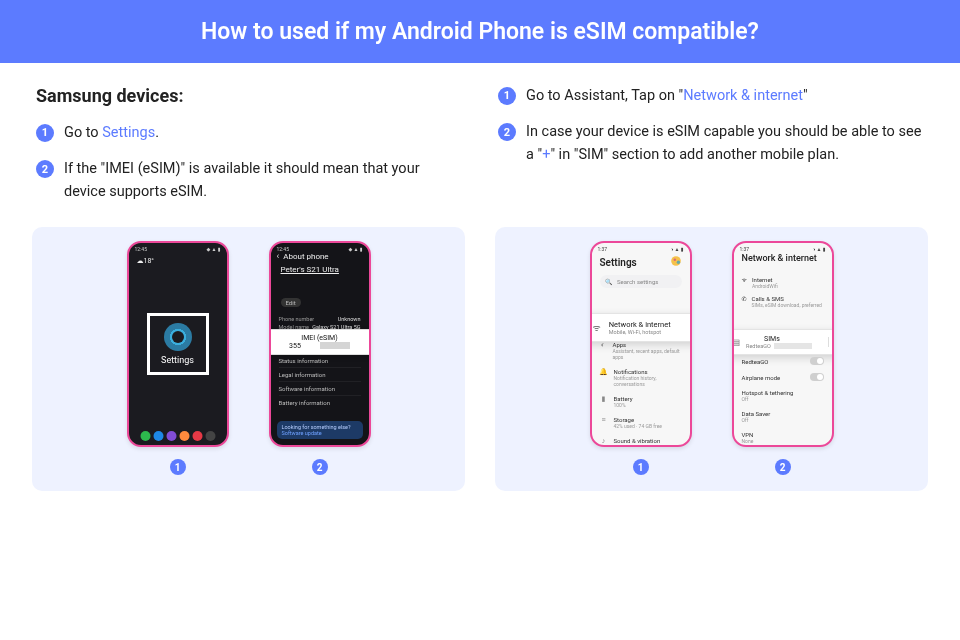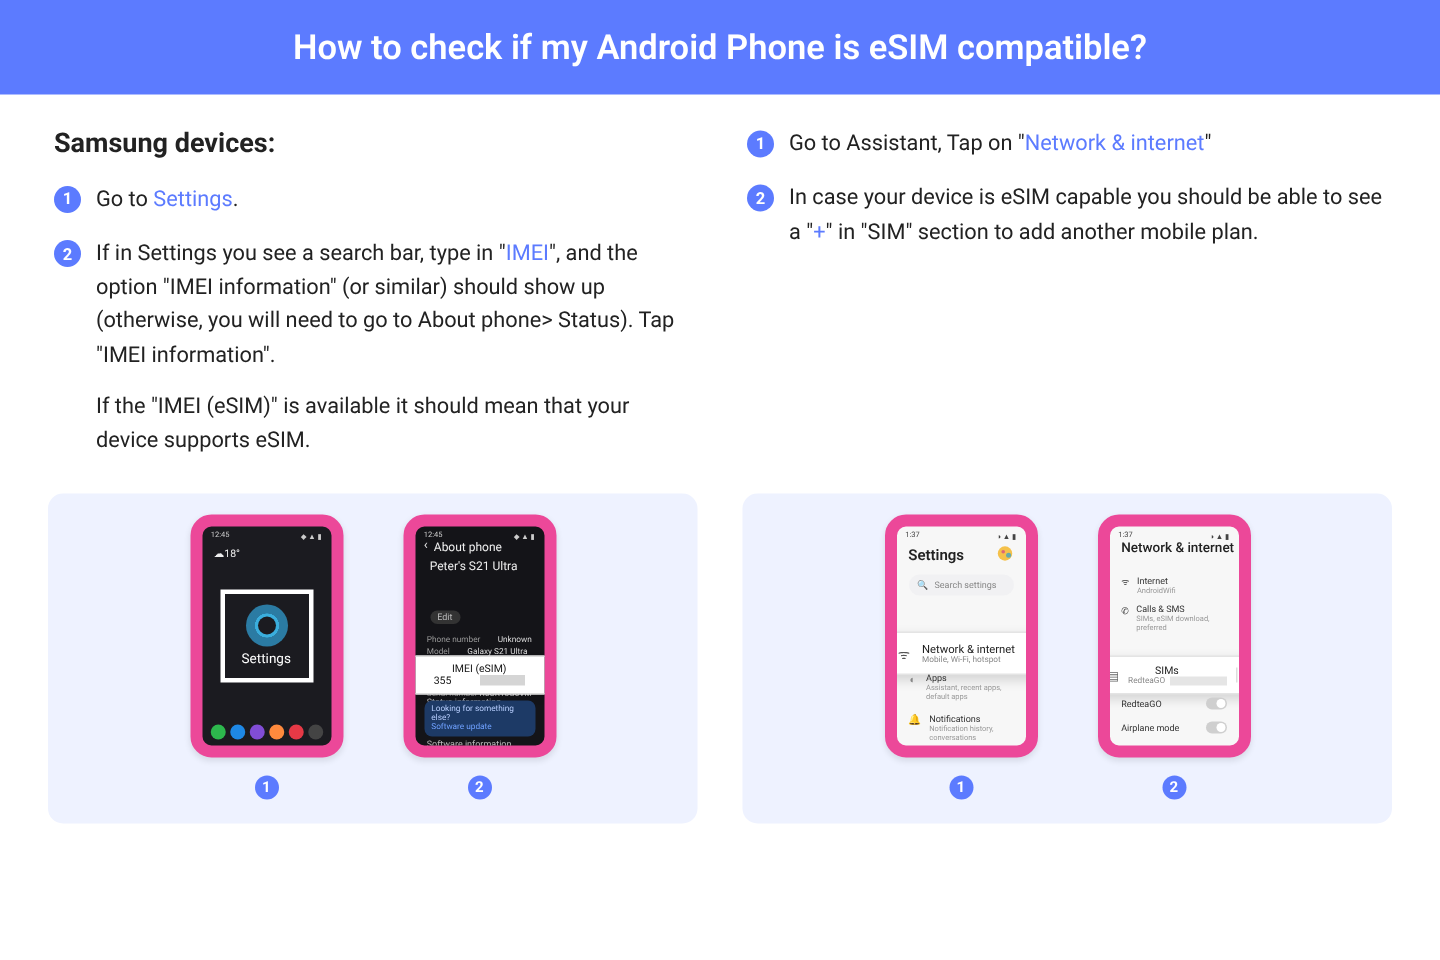--- a/index.html
+++ b/index.html
@@ -70,23 +70,23 @@
     gap: 40px;
   }
   .phone {
     display: flex;
     flex-direction: column;
     align-items: center;
     gap: 12px;
   }
   .phone-frame {
     width: 102px;
-    height: 162px;
+    height: 206px;
     border-radius: 14px;
-    border: 8px solid #ec4899;
+    border: 2px solid #ec4899;
     background: #f7f7f7;
     position: relative;
     overflow: hidden;
     box-shadow: 0 2px 4px rgba(0,0,0,0.1);
   }
   .phone-frame.dark { background: #1b1b20; }
   .phone-frame.darker { background: #141418; }
   .phone-num {
     width: 16px; height: 16px;
     border-radius: 50%;
@@ -125,21 +125,21 @@
     display:flex; gap:3px;
   }
   .dock span { width:10px;height:10px;border-radius:50%; }
   .status-top { position:absolute; top:3px; left:6px; right:6px; display:flex; justify-content:space-between; font-size:5px; }
   .status-top.dark { color:#ccc; }
   .status-top.light { color:#444; }
   .weather { position:absolute; top:14px; left:8px; color:#eee; font-size:7px; }
   .about-header { position:absolute; top:8px; left:6px; right:6px; display:flex; align-items:center; gap:4px; }
   .about-header .back { color:#ddd; font-size:9px; }
   .about-header .t { color:#eee; font-size:8px; }
-  .about-name { color:#eee; font-size:8px; margin:22px 0 16px 10px; }
+  .about-name { color:#eee; font-size:8px; margin:22px 0 16px 10px;text-decoration:underline; }
   .pill { display:inline-block; background:#333; color:#bbb; font-size:6px; padding:1px 5px; border-radius:6px; margin-left:10px; }
   .kv { display:flex; justify-content:space-between; padding:1px 8px; font-size:5.5px; }
   .kv .k { color:#999; }
   .kv .v { color:#ddd; }
   .imei-band {
     position:absolute; left:-14px; right:-14px; top:86px;
     background:#fff; border:1px solid #ddd;
     padding:4px 16px;
     display:flex; justify-content:space-between; align-items:center;
     font-size:7px; color:#111;
@@ -188,41 +188,38 @@
   .toggle::after { content:""; position:absolute; right:1px; top:1px; width:6px;height:6px;border-radius:50%;background:#fff;}
   .ni-title { position:absolute; top:10px; left:8px; font-size:9px; font-weight:500; }
   .list-below { position:absolute; top:94px; left:8px; right:8px; }
   .list-below .row-item { padding:4px 0; }
   .topright-ic { position:absolute; top:12px; right:8px; width:12px;height:12px; }
 </style>
 </head>
 <body>
 
 <div class="header">
-  <span>How to check if my Android Phone is eSIM compatible?</span>
+  <span>How to used if my Android Phone is eSIM compatible?</span>
 </div>
 
 <div class="columns">
 
   <div class="col">
     <div class="col-title">Samsung devices:</div>
     <div class="step">
       <div class="num">1</div>
       <div class="body">
         <p>
           <span>Go to </span><span class="link">Settings</span><span>.</span>
         </p>
       </div>
     </div>
     <div class="step">
       <div class="num">2</div>
       <div class="body">
-        <p>
-          <span>If in Settings you see a search bar, type in "</span><span class="link">IMEI</span><span>", and the option "IMEI information" (or similar) should show up (otherwise, you will need to go to About phone&gt; Status). Tap "IMEI information".</span>
-        </p>
         <p>If the "IMEI (eSIM)" is available it should mean that your device supports eSIM.</p>
       </div>
     </div>
   </div>
 
   <div class="col">
     <div class="step">
       <div class="num">1</div>
       <div class="body">
         <p>

